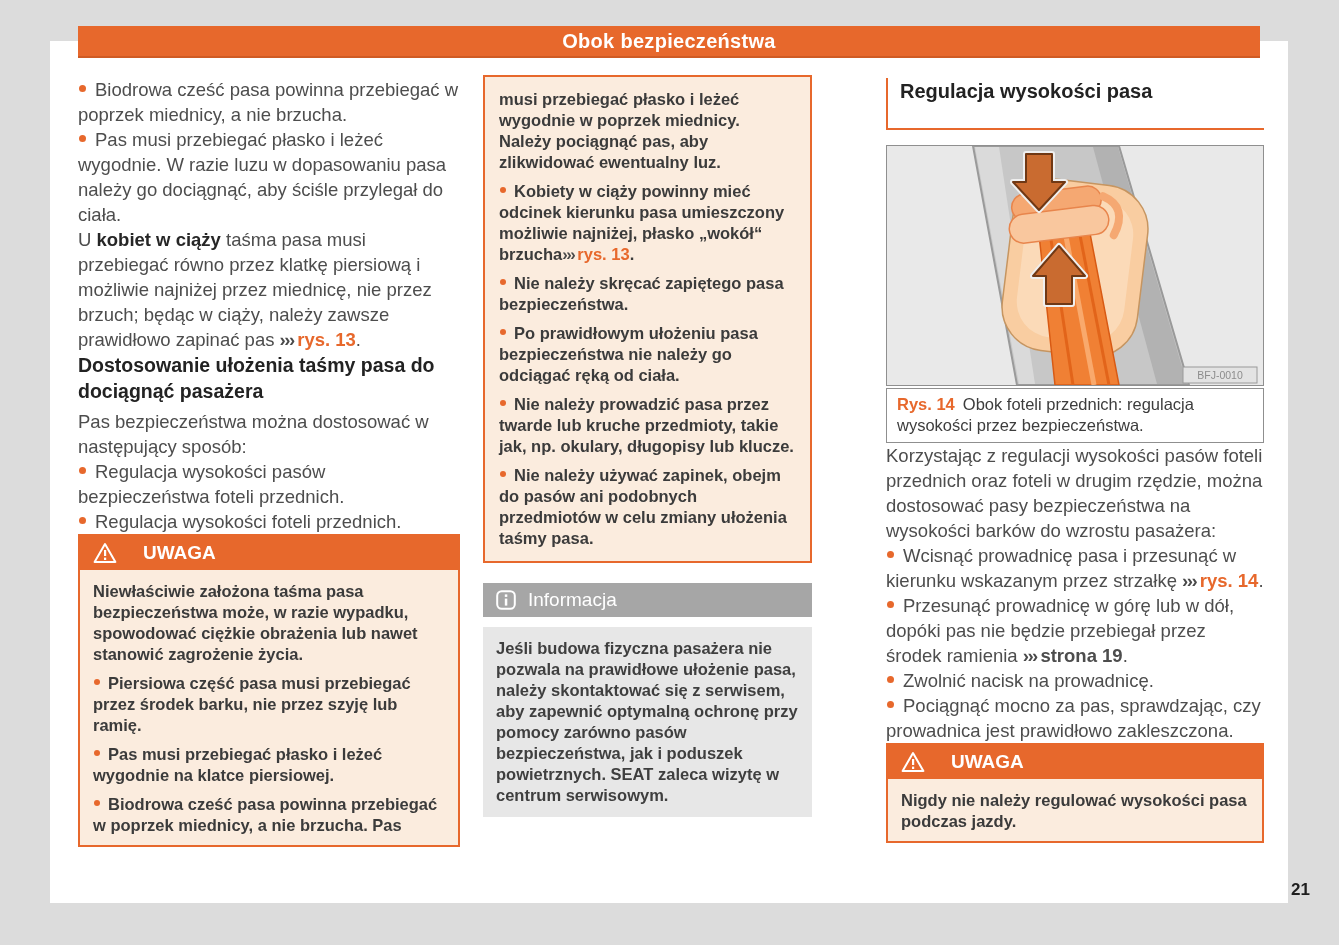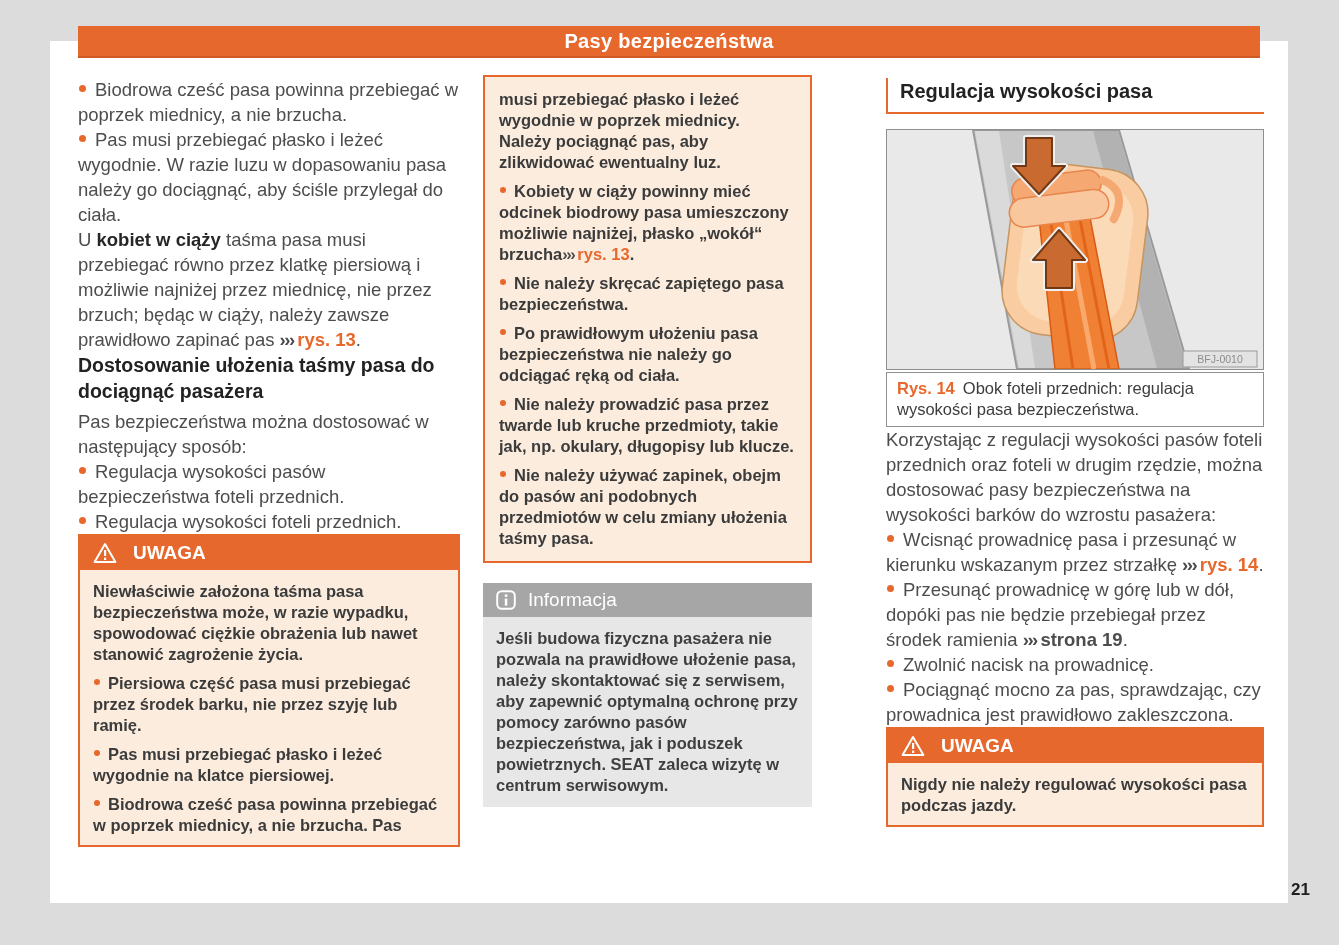--- a/index.html
+++ b/index.html
@@ -30,43 +30,43 @@
   .ref { color:#E7682C; font-weight:bold; }
   .refpage { color:#4D4D4D; font-weight:bold; }
   .arrows { color:#4A4A4A; font-weight:bold; letter-spacing:-1.5px; }
 
   .subhead { font-size:19.5px; line-height:26px; font-weight:bold; color:#222222; margin:0; }
 
   
   .warnbox  { border:2px solid #E7682C; background:#FBECDE; }
   .warnhead {
     background:#E7682C; color:#FFFFFF; display:flex; align-items:center;
-    gap:16px; padding:6px 13px; font-weight:bold; font-size:19px;
+    gap:26px; padding:6px 13px; font-weight:bold; font-size:19px;
   }
   .warnbody { padding:11px 13px 9px 13px; }
   .boxp { font-size:16.5px; line-height:21px; font-weight:bold; color:#3B3B3B; margin:0; }
   .boxdot {
     display:inline-block; width:6px; height:6px; border-radius:50%;
     background:#E7682C; margin:0 8px 2px 1px; vertical-align:2px;
   }
   .contbox { border:2px solid #E7682C; background:#FBECDE; padding:12px 14px; }
 
   
   .infohead {
     background:#A6A6A6; color:#FFFFFF; display:flex; align-items:center;
     gap:12px; padding:6px 13px; font-weight:normal; font-size:19px;
   }
-  .infobody { background:#E7E7E7; padding:11px 13px; }
+  .infobody { background:#E7E7E7; padding:11px 13px;margin-top:10px; }
   .infobody .boxp { color:#3F3F3F; }
 
   
   .sechead {
     font-size:20px; line-height:26px; font-weight:bold; color:#222222;
     border-left:2px solid #E7682C; border-bottom:2px solid #E7682C;
-    padding:0 0 8px 12px; margin:0;
+    padding:0 0 24px 12px; margin:0;
   }
   .figurebox  { border:1px solid #8F8F8F; margin-top:15px; font-size:0; }
   .captionbox {
     border:1px solid #8F8F8F; border-top:1px solid #8F8F8F; margin-top:2px;
     padding:5px 10px 6px 10px; font-size:16.5px; line-height:21px; color:#3D3D3D;
   }
   .caplabel { color:#E7682C; font-weight:bold; margin-right:8px; }
 
   .pagenum {
     position:absolute; left:1291px; top:880px;
@@ -75,21 +75,21 @@
   .mb6{margin-bottom:6px}.mb5{margin-bottom:5px}.mb7{margin-bottom:7px}
   .mb8{margin-bottom:8px}.mb10{margin-bottom:10px}.mb15{margin-bottom:15px}
   .mb21{margin-bottom:21px}.mt18{margin-top:18px}.mt20{margin-top:20px}
 </style>
 </head>
 <body>
 
 <div class="sheet"></div>
 
 <div class="header-bar">
-  <span class="title">Pasy bezpieczeństwa</span>
+  <span class="title">Obok bezpieczeństwa</span>
 </div>
 
 <div class="col" id="col1">
   <p class="body mb6"><span class="dot"></span><span>Biodrowa cześć pasa powinna przebiegać w poprzek miednicy, a nie brzucha.</span></p>
   <p class="body mb10"><span class="dot"></span><span>Pas musi przebiegać płasko i leżeć wygodnie. W razie luzu w dopasowaniu pasa należy go dociągnąć, aby ściśle przylegał do ciała.</span></p>
   <p class="body mb15"><span>U </span><span class="b">kobiet w ciąży</span><span> taśma pasa musi przebiegać równo przez klatkę piersiową i możliwie najniżej przez miednicę, nie przez brzuch; będąc w ciąży, należy zawsze prawidłowo zapinać pas </span><span class="arrows">››› </span><span class="ref">rys. 13</span><span>.</span></p>
   <h3 class="subhead mb5">Dostosowanie ułożenia taśmy pasa do dociągnąć pasażera</h3>
   <p class="body mb10">Pas bezpieczeństwa można dostosować w następujący sposób:</p>
   <p class="body mb7"><span class="dot"></span><span>Regulacja wysokości pasów bezpieczeństwa foteli przednich.</span></p>
   <p class="body mb21"><span class="dot"></span><span>Regulacja wysokości foteli przednich.</span></p>
@@ -108,21 +108,21 @@
       <p class="boxp mb8"><span class="boxdot"></span><span>Piersiowa część pasa musi przebiegać przez środek barku, nie przez szyję lub ramię.</span></p>
       <p class="boxp mb8"><span class="boxdot"></span><span>Pas musi przebiegać płasko i leżeć wygodnie na klatce piersiowej.</span></p>
       <p class="boxp"><span class="boxdot"></span><span>Biodrowa cześć pasa powinna przebiegać w poprzek miednicy, a nie brzucha. Pas</span></p>
     </div>
   </div>
 </div>
 
 <div class="col" id="col2">
   <div class="contbox">
     <p class="boxp mb8">musi przebiegać płasko i leżeć wygodnie w poprzek miednicy. Należy pociągnąć pas, aby zlikwidować ewentualny luz.</p>
-    <p class="boxp mb8"><span class="boxdot"></span><span>Kobiety w ciąży powinny mieć odcinek biodrowy pasa umieszczony możliwie najniżej, płasko „wokół“ brzucha</span><span class="arrows">››› </span><span class="ref">rys. 13</span><span>.</span></p>
+    <p class="boxp mb8"><span class="boxdot"></span><span>Kobiety w ciąży powinny mieć odcinek kierunku pasa umieszczony możliwie najniżej, płasko „wokół“ brzucha</span><span class="arrows">››› </span><span class="ref">rys. 13</span><span>.</span></p>
     <p class="boxp mb8"><span class="boxdot"></span><span>Nie należy skręcać zapiętego pasa bezpieczeństwa.</span></p>
     <p class="boxp mb8"><span class="boxdot"></span><span>Po prawidłowym ułożeniu pasa bezpieczeństwa nie należy go odciągać ręką od ciała.</span></p>
     <p class="boxp mb8"><span class="boxdot"></span><span>Nie należy prowadzić pasa przez twarde lub kruche przedmioty, takie jak, np. okulary, długopisy lub klucze.</span></p>
     <p class="boxp"><span class="boxdot"></span><span>Nie należy używać zapinek, obejm do pasów ani podobnych przedmiotów w celu zmiany ułożenia taśmy pasa.</span></p>
   </div>
 
   <div class="mt20">
     <div class="infohead">
       <svg width="20" height="20" viewBox="0 0 20 20">
         <rect x="1.2" y="1.2" width="17.6" height="17.6" rx="4.5" fill="none" stroke="#FFFFFF" stroke-width="2"></rect>
@@ -172,21 +172,21 @@
       <g>
         <path d="M159 158 V130 H146 L172 100 L198 130 H185 V158 Z" fill="#C96B30" stroke="#EFEFEF" stroke-width="6" stroke-linejoin="round"></path>
         <path d="M159 158 V130 H146 L172 100 L198 130 H185 V158 Z" fill="#C96B30" stroke="#703814" stroke-width="2" stroke-linejoin="round"></path>
       </g>
 
       <rect x="296" y="221" width="74" height="16" fill="#E3E3E3" stroke="#9A9A9A"></rect>
       <text x="333" y="233" font-size="10.5" fill="#8C8C8C" text-anchor="middle">BFJ-0010</text>
     </svg>
   </div>
   <div class="captionbox">
-    <span class="caplabel">Rys. 14</span><span>Obok foteli przednich: regulacja wysokości pasa bezpieczeństwa.</span>
+    <span class="caplabel">Rys. 14</span><span>Obok foteli przednich: regulacja wysokości przez bezpieczeństwa.</span>
   </div>
 
   <p class="body mt18 mb8">Korzystając z regulacji wysokości pasów foteli przednich oraz foteli w drugim rzędzie, można dostosować pasy bezpieczeństwa na wysokości barków do wzrostu pasażera:</p>
   <p class="body mb8"><span class="dot"></span><span>Wcisnąć prowadnicę pasa i przesunąć w kierunku wskazanym przez strzałkę </span><span class="arrows">››› </span><span class="ref">rys. 14</span><span>.</span></p>
   <p class="body mb8"><span class="dot"></span><span>Przesunąć prowadnicę w górę lub w dół, dopóki pas nie będzie przebiegał przez środek ramienia </span><span class="arrows">››› </span><span class="refpage">strona 19</span><span>.</span></p>
   <p class="body mb8"><span class="dot"></span><span>Zwolnić nacisk na prowadnicę.</span></p>
   <p class="body mb10"><span class="dot"></span><span>Pociągnąć mocno za pas, sprawdzając, czy prowadnica jest prawidłowo zakleszczona.</span></p>
 
   <div class="warnbox">
     <div class="warnhead">

